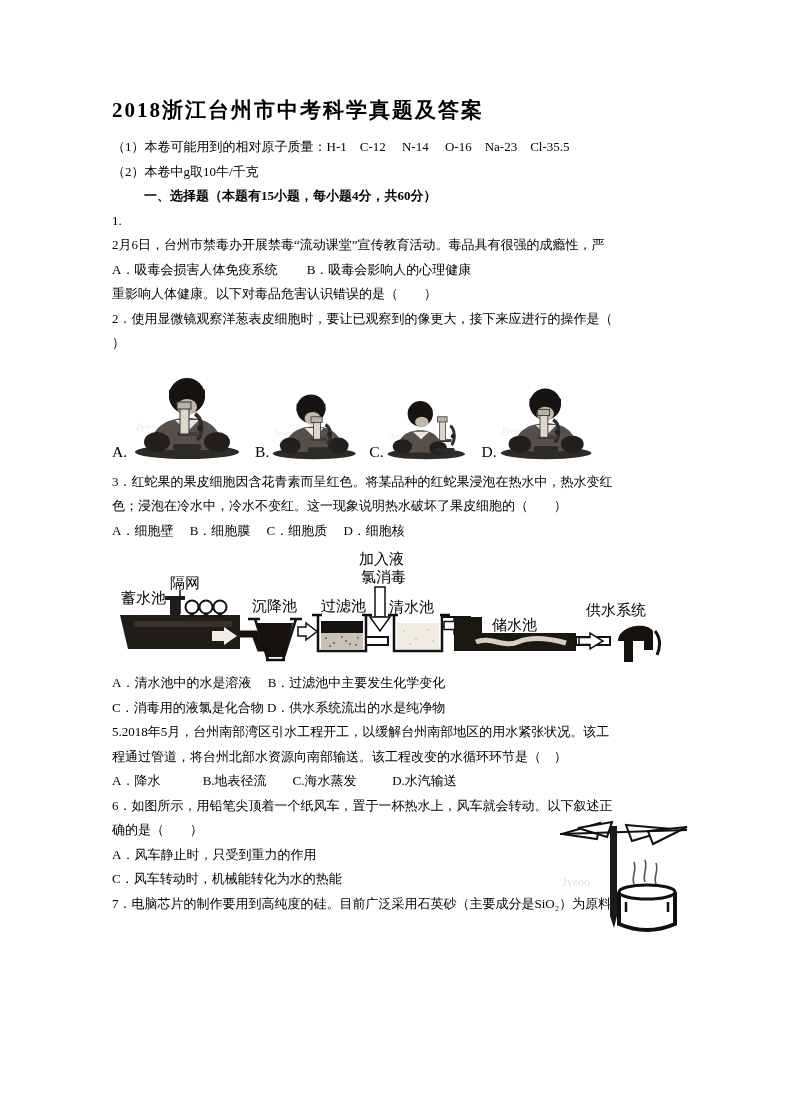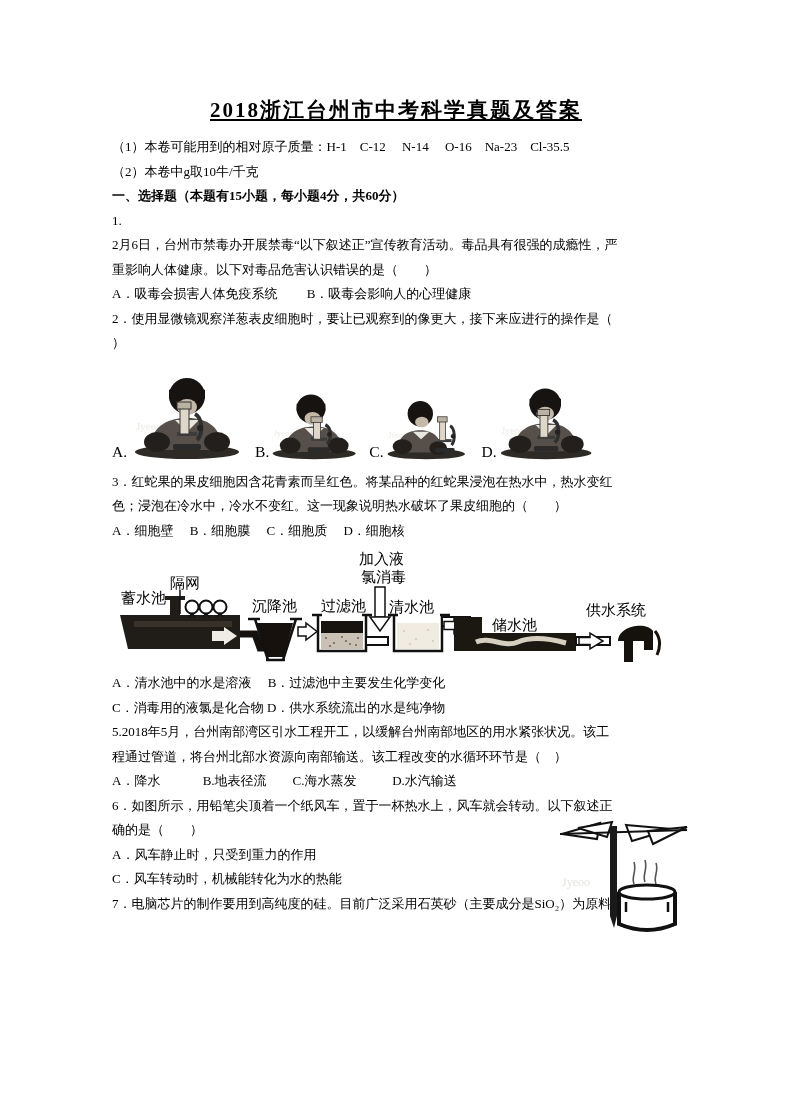--- a/index.html
+++ b/index.html
@@ -3,25 +3,25 @@
 <meta charset="utf-8">
 <style>
   html,body { margin:0; padding:0; background:#fff; }
   .page {
     position:relative; width:790px; height:1119px; background:#ffffff;
     font-family:"Liberation Serif","DejaVu Serif",serif; color:#000;
     overflow:hidden;
   }
   .content { position:absolute; left:112px; top:97px; width:568px; }
   .title {
-    font-size:21px; font-weight:bold; text-align:center; letter-spacing:2px;
-    line-height:26px; margin:0 0 12px 0; white-space:pre;text-decoration:underline;
+    font-size:21px; font-weight:bold; letter-spacing:2px;
+    line-height:26px; margin:0 0 12px 0; white-space:pre;
   }
   .line { font-size:13px; line-height:24.5px; white-space:pre-wrap; }
-  .heading { font-weight:bold; }
+  .heading { font-weight:bold;margin-left:32px; }
   
   .photo-row { display:flex; align-items:flex-end; height:100px; margin:4px 0 10px 0; }
   .photo-item { display:flex; align-items:flex-end; }
   .photo-label { font-size:15.5px; line-height:17px; margin-right:2px; }
   .m-a { margin-right:8px; } .m-b { margin-right:10px; } .m-c { margin-right:14px; }
   
   .water-figure { position:relative; height:112px; margin:8px; }
   .water-figure svg { position:absolute; left:-2px; top:0; display:block; }
   .diag-label { font-size:15px; fill:#000; }
   
@@ -33,23 +33,23 @@
 <div class="page">
   <div class="content">
 
     <div class="title">2018浙江台州市中考科学真题及答案</div>
 
     <div class="line">（1）本卷可能用到的相对原子质量：H-1　C-12　 N-14　 O-16　Na-23　Cl-35.5</div>
     <div class="line">（2）本卷中g取10牛/千克</div>
     <div class="line heading">一、选择题（本题有15小题，每小题4分，共60分）</div>
 
     <div class="line">1.</div>
-    <div class="line">2月6日，台州市禁毒办开展禁毒“以下叙述正”宣传教育活动。毒品具有很强的成瘾性，严</div>
+    <div class="line">2月6日，台州市禁毒办开展禁毒“流动课堂”宣传教育活动。毒品具有很强的成瘾性，严</div>
+    <div class="line">A．吸毒会损害人体免疫系统         B．吸毒会影响人的心理健康</div>
     <div class="line">重影响人体健康。以下对毒品危害认识错误的是（　　）</div>
-    <div class="line">A．吸毒会损害人体免疫系统         B．吸毒会影响人的心理健康</div>
 
     <div class="line">2．使用显微镜观察洋葱表皮细胞时，要让已观察到的像更大，接下来应进行的操作是（</div>
     <div class="line">）</div>
 
     <div class="photo-row">
       <div class="photo-item m-a">
         <span class="photo-label">A.</span>
         <svg width="118" height="92" viewBox="0 0 110 92" preserveAspectRatio="xMidYMax meet">
           <text x="3" y="62" font-size="11" fill="#ecebe7">Jyeoo</text>
           <ellipse cx="54" cy="84" rx="52" ry="7" fill="#2e2a26"></ellipse>

